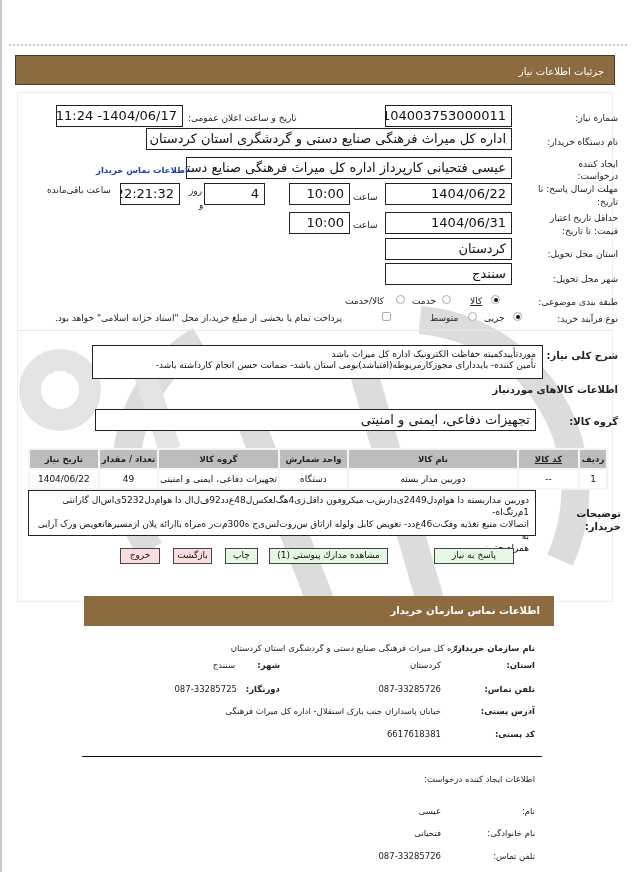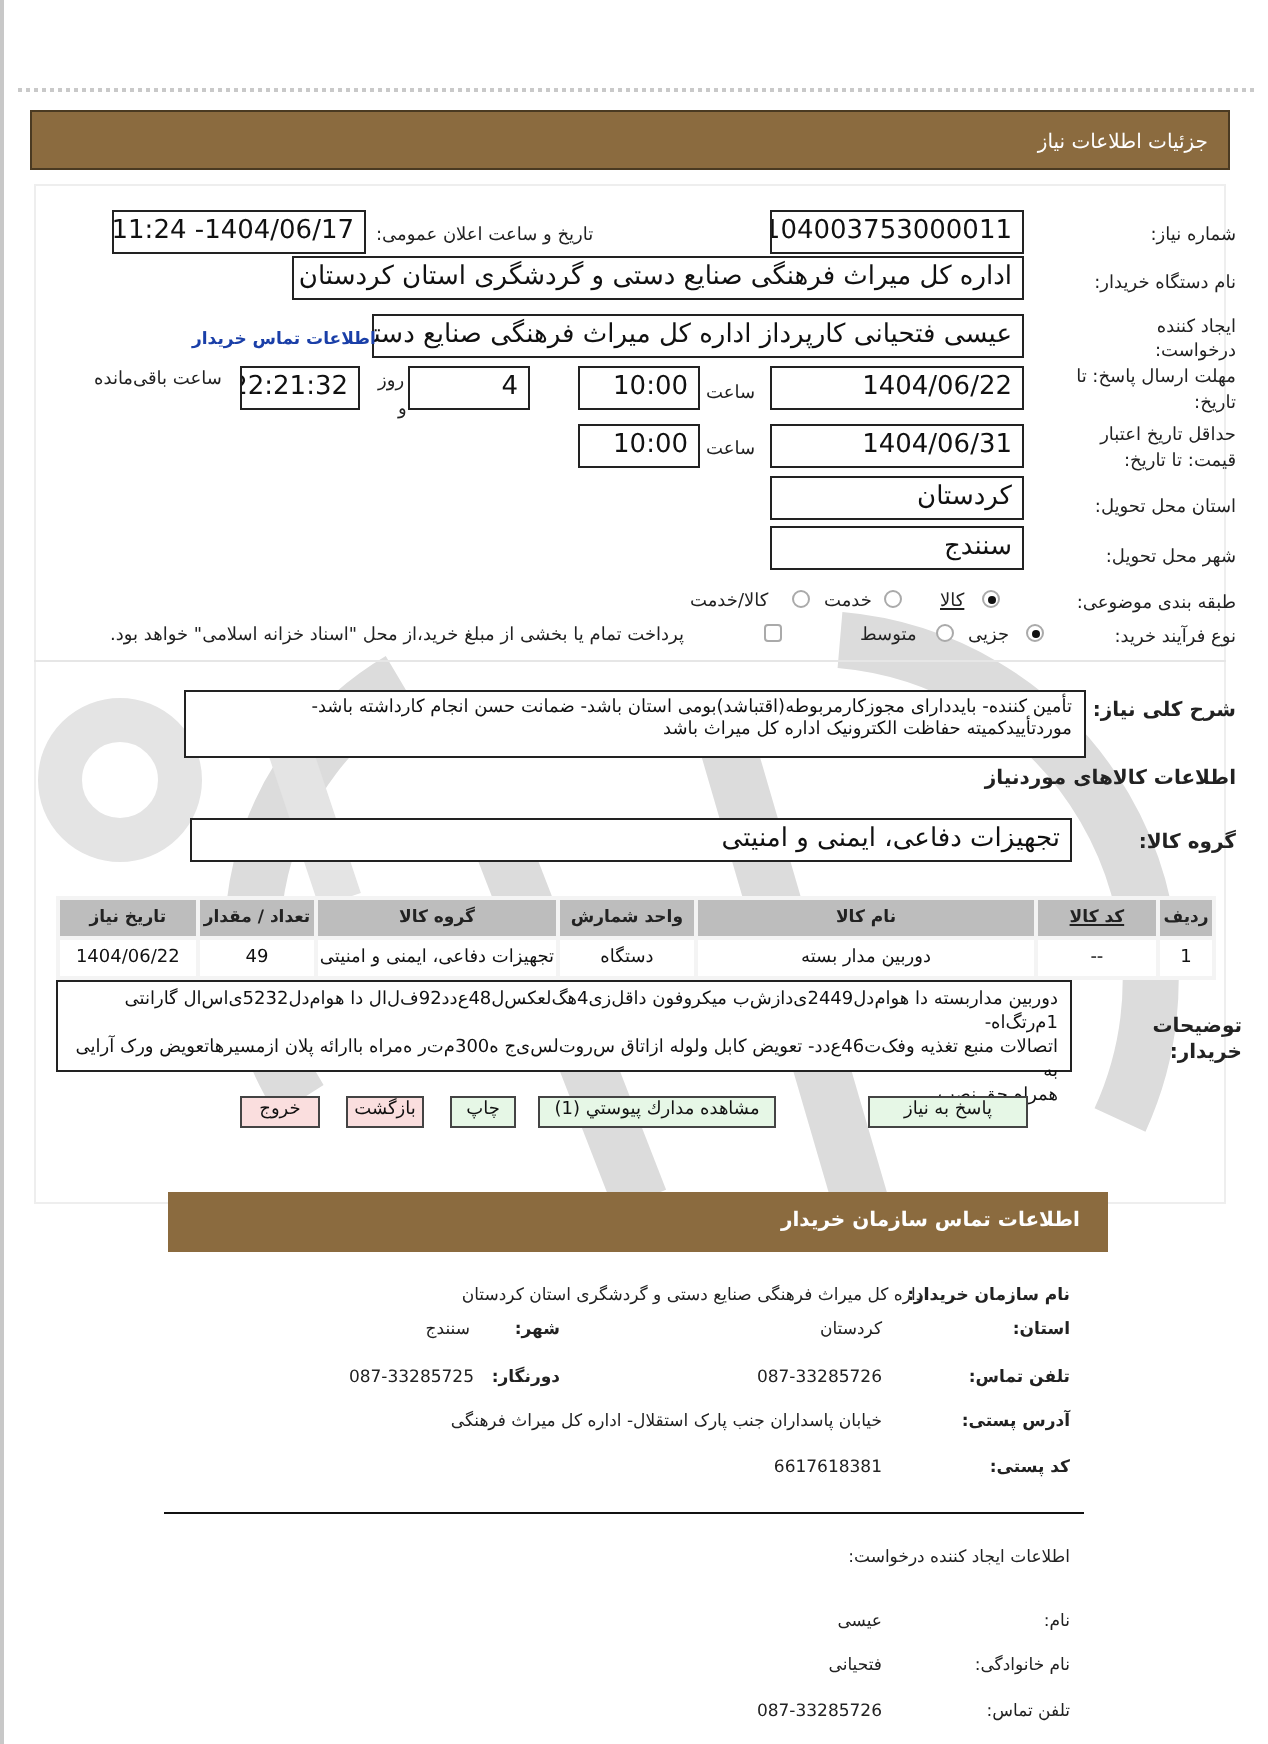--- a/index.html
+++ b/index.html
@@ -103,22 +103,22 @@
 <span class="lbl" style="left:484px; top:312px;">جزیی</span>
 <span class="radio" style="left:468px; top:312px;"></span>
 <span class="lbl" style="left:430px; top:312px;">متوسط</span>
 <span class="check" style="left:382px; top:312px;"></span>
 <span class="lbl" style="left:55px; top:312px;">پرداخت تمام یا بخشی از مبلغ خرید،از محل "اسناد خزانه اسلامی" خواهد بود.</span>
 
 <div class="sep" style="top:330px;"></div>
 
 <span class="lbl bold" style="right:16px; top:350px;">شرح کلی نیاز:</span>
 <div class="desc-box" style="left:92px; top:345px; width:451px; height:34px;">
+  <div>موردتأییدکمیته  حفاظت  الکترونیک  اداره  کل  میراث  باشد</div>
   <div>تأمین کننده- بایددارای   مجوزکارمربوطه(اقتباشد)بومی  استان  باشد-  ضمانت  حسن  انجام  کارداشته  باشد-</div>
-  <div>موردتأییدکمیته  حفاظت  الکترونیک  اداره  کل  میراث  باشد</div>
 </div>
 
 <span class="lbl bold" style="right:16px; top:384px;">اطلاعات کالاهای موردنیاز</span>
 
 <span class="lbl bold" style="right:16px; top:416px;">گروه کالا:</span>
 <div class="box" style="left:95px; top:409px; width:441px;">تجهیزات  دفاعی،  ایمنی  و  امنیتی</div>
 
 <table class="items">
   <thead>
     <tr>

